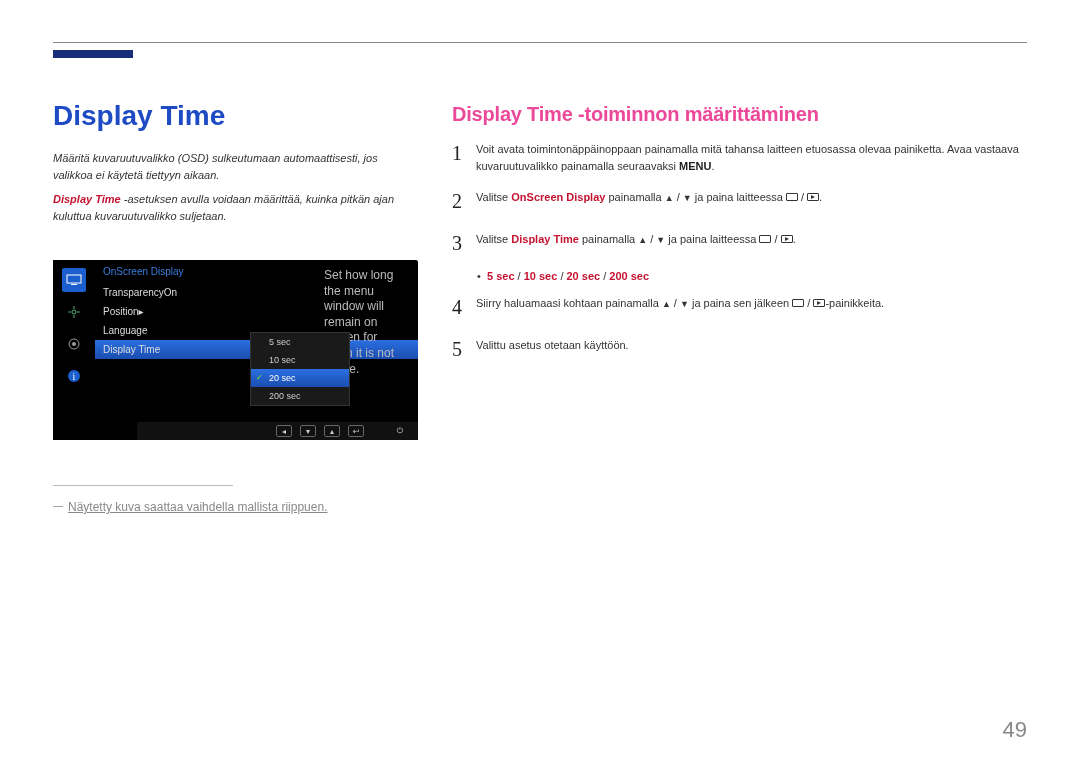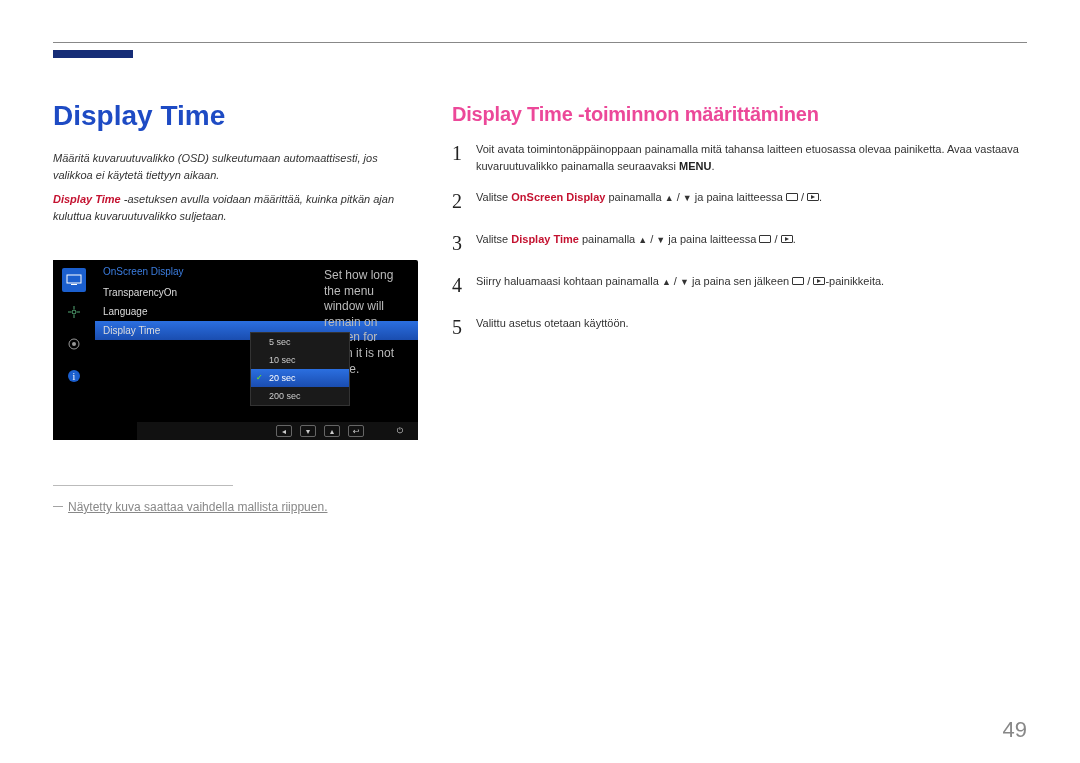--- a/index.html
+++ b/index.html
@@ -82,20 +82,24 @@
         </svg>
       </div>
   </div>
   <div class="osd-content">
     <div class="osd-header">OnScreen Display</div>
     <div class="osd-row">
         <span>Transparency</span>
         <span>On</span>
       </div>
     <div class="osd-row">
+        <span>Position</span>
+        <span>▸</span>
+      </div>
+    <div class="osd-row">
         <span>Language</span>
         <span></span>
       </div>
     <div class="osd-row sel">
         <span>Display Time</span>
         <span></span>
       </div>
     <div class="osd-info">Set how long the menu window will remain on screen for when it is not in use.</div>
     <div class="osd-popup">
       <div class="osd-popup-item">5 sec</div>
@@ -125,20 +129,21 @@
     <div class="step-text"><span>Voit avata toimintonäppäinoppaan painamalla mitä tahansa laitteen etuosassa olevaa painiketta. Avaa vastaava kuvaruutuvalikko painamalla seuraavaksi </span><span class="bold-bl">MENU</span>.</div>
   </div>
   <div class="step">
     <div class="step-num">2</div>
     <div class="step-text"><span>Valitse </span><span class="red-inline">OnScreen Display</span><span> painamalla </span><span class="tri">▲</span> / <span class="tri">▼</span><span> ja paina laitteessa </span><span class="rect-ic"></span> / <span class="rect-ic play"></span>.</div>
   </div>
   <div class="step">
     <div class="step-num">3</div>
     <div class="step-text"><span>Valitse </span><span class="red-inline">Display Time</span><span> painamalla </span><span class="tri">▲</span> / <span class="tri">▼</span><span> ja paina laitteessa </span><span class="rect-ic"></span> / <span class="rect-ic play"></span>.</div>
   </div>
+  <div class="bullet-line">• &nbsp;<span class="red-opt">5 sec</span> / <span class="red-opt">10 sec</span> / <span class="red-opt">20 sec</span> / <span class="red-opt">200 sec</span></div>
   <div class="step">
     <div class="step-num">4</div>
     <div class="step-text"><span>Siirry haluamaasi kohtaan painamalla </span><span class="tri">▲</span> / <span class="tri">▼</span><span> ja paina sen jälkeen </span><span class="rect-ic"></span> / <span class="rect-ic play"></span><span>-painikkeita.</span></div>
   </div>
   <div class="step">
     <div class="step-num">5</div>
     <div class="step-text">Valittu asetus otetaan käyttöön.</div>
   </div>
 </div>
 

